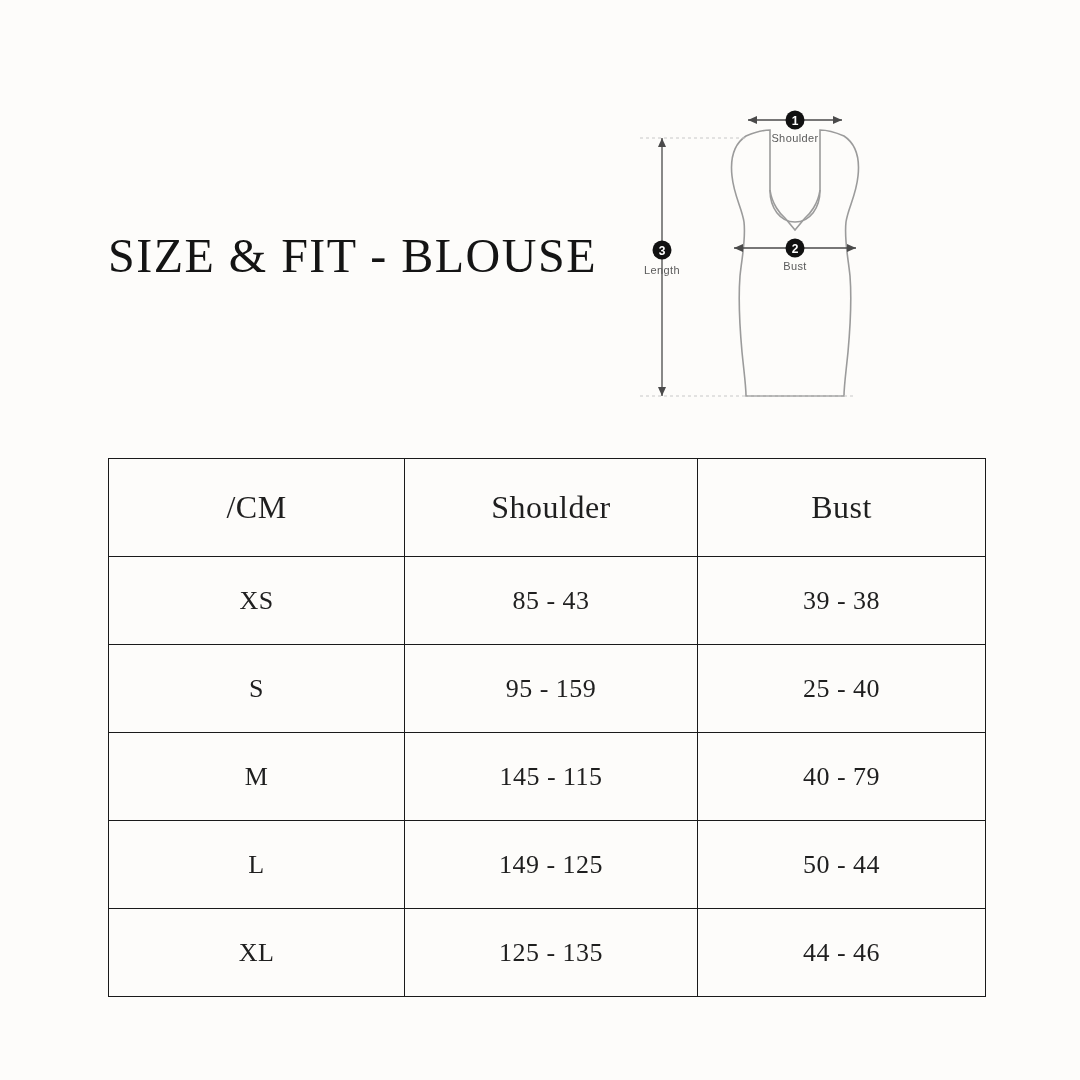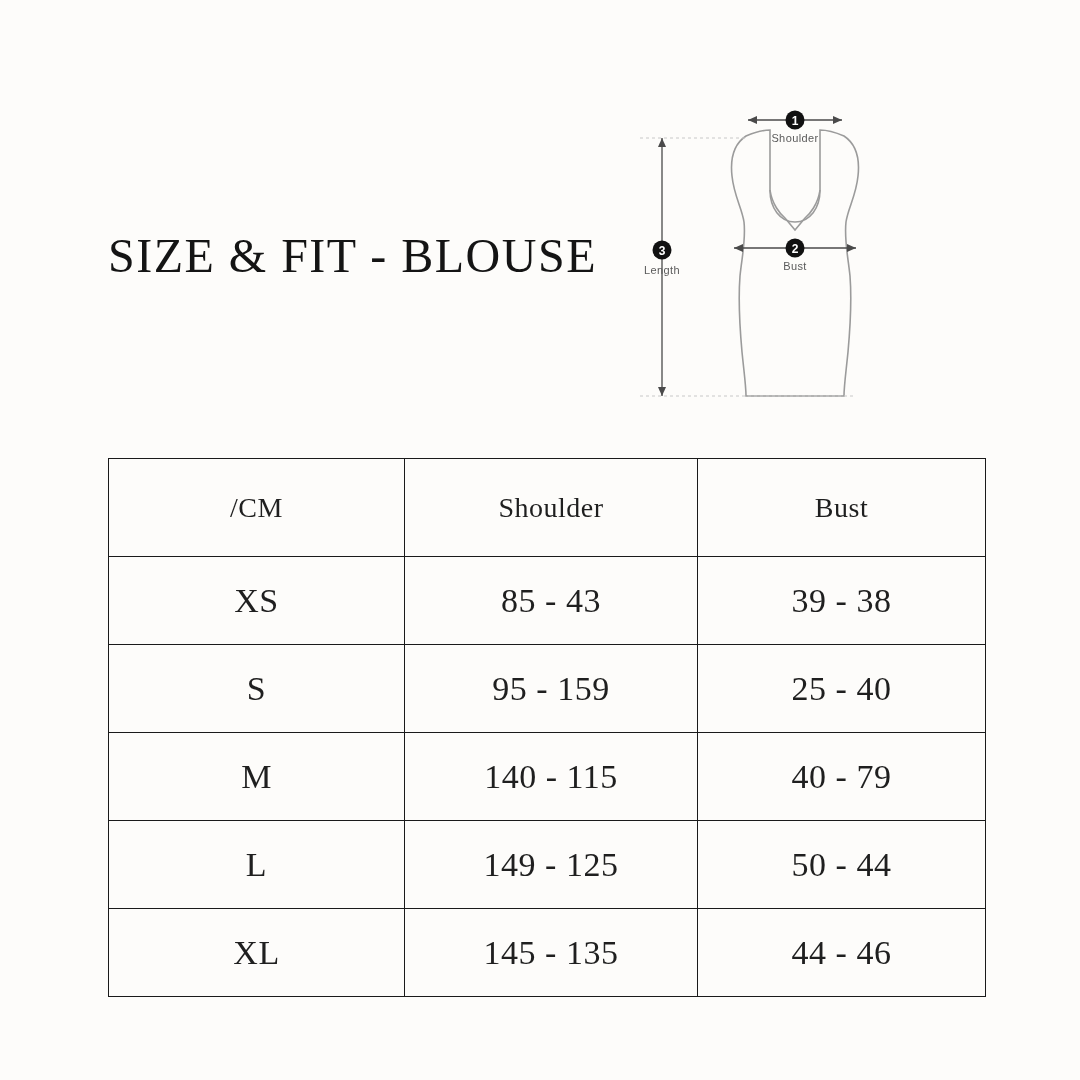--- a/index.html
+++ b/index.html
@@ -69,26 +69,26 @@
   }
   .size-table td, .size-table th {
     border: 1px solid #1a1a1a;
     text-align: center;
     font-family: "Liberation Serif", serif;
     font-weight: normal;
     color: #1f1f1f;
   }
   .size-table thead th {
     height: 95px;
-    font-size: 28px;
+    font-size: 32px;
     letter-spacing: 0.5px;
   }
   .size-table tbody td {
     height: 85px;
-    font-size: 34px;
+    font-size: 26px;
     letter-spacing: 0.5px;
   }
   .col-size { width: 293px; }
   .col-shoulder { width: 290px; }
   .col-bust { width: 285px; }
 </style>
 </head>
 <body>
 
 <div class="page">
@@ -161,29 +161,29 @@
         <td>85 - 43</td>
         <td>39 - 38</td>
       </tr>
       <tr>
         <td>S</td>
         <td>95 - 159</td>
         <td>25 - 40</td>
       </tr>
       <tr>
         <td>M</td>
-        <td>140 - 115</td>
+        <td>145 - 115</td>
         <td>40 - 79</td>
       </tr>
       <tr>
         <td>L</td>
         <td>149 - 125</td>
         <td>50 - 44</td>
       </tr>
       <tr>
         <td>XL</td>
-        <td>145 - 135</td>
+        <td>125 - 135</td>
         <td>44 - 46</td>
       </tr>
     </tbody>
   </table>
 
 </div>
 
 </body></html>

